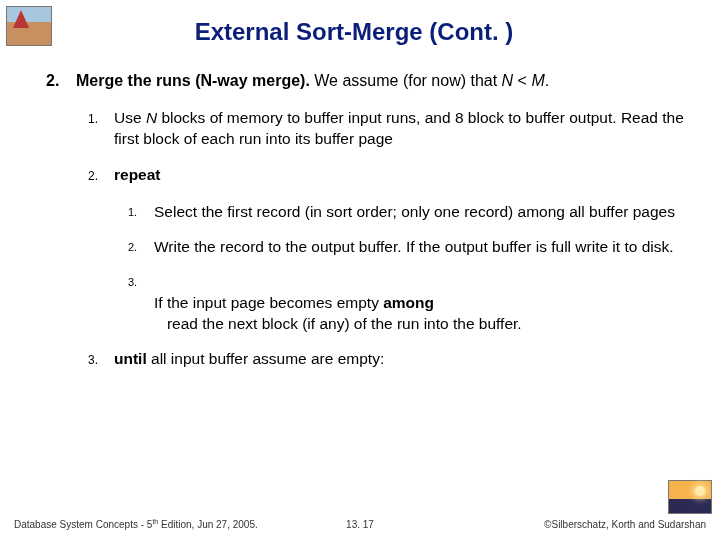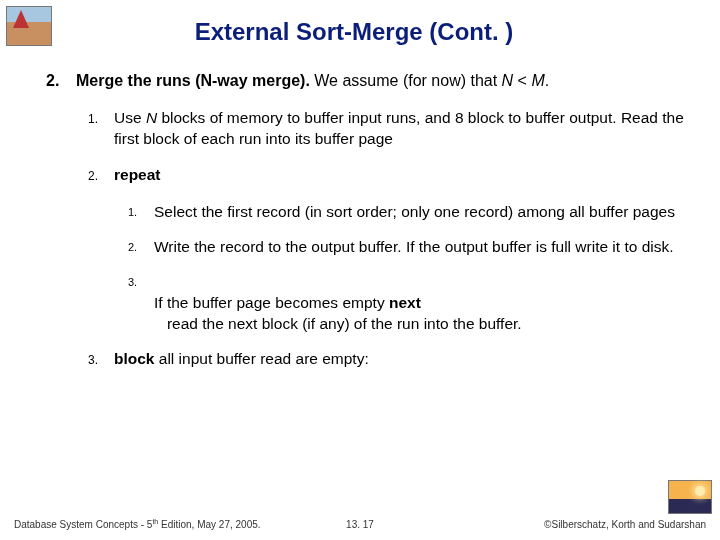--- a/index.html
+++ b/index.html
@@ -60,36 +60,36 @@
         <div>Select the first record (in sort order; only one record) among all buffer pages</div>
       </div>
       <div class="subsub-item">
         <div class="num">2.</div>
         <div>Write the record to the output buffer.  If the output buffer is full write it to disk.</div>
       </div>
       <div class="subsub-item">
         <div class="num">3.</div>
         <div>
           <br>
-          <span>If the buffer page becomes empty </span><b>next</b><br>
+          <span>If the input page becomes empty </span><b>among</b><br>
           <span style="white-space:pre">   read the next block (if any) of the run into the buffer.</span>
         </div>
       </div>
     </div>
 
     <div class="sub-item">
       <div class="num">3.</div>
-      <div><b>block</b><span> all input buffer read are empty:</span></div>
+      <div><b>until</b><span> all input buffer assume are empty:</span></div>
     </div>
   </div>
 
   <div class="logo-bot">
       <div class="sun"></div>
     </div>
 
   <div class="footer">
     <div>
-      <span>Database System Concepts - 5</span><sup>th</sup><span> Edition, May 27, 2005.</span>
+      <span>Database System Concepts - 5</span><sup>th</sup><span> Edition, Jun 27, 2005.</span>
     </div>
     <div class="center">13. 17</div>
     <div>©Silberschatz, Korth and Sudarshan</div>
   </div>
 </div>
 
 </body></html>

